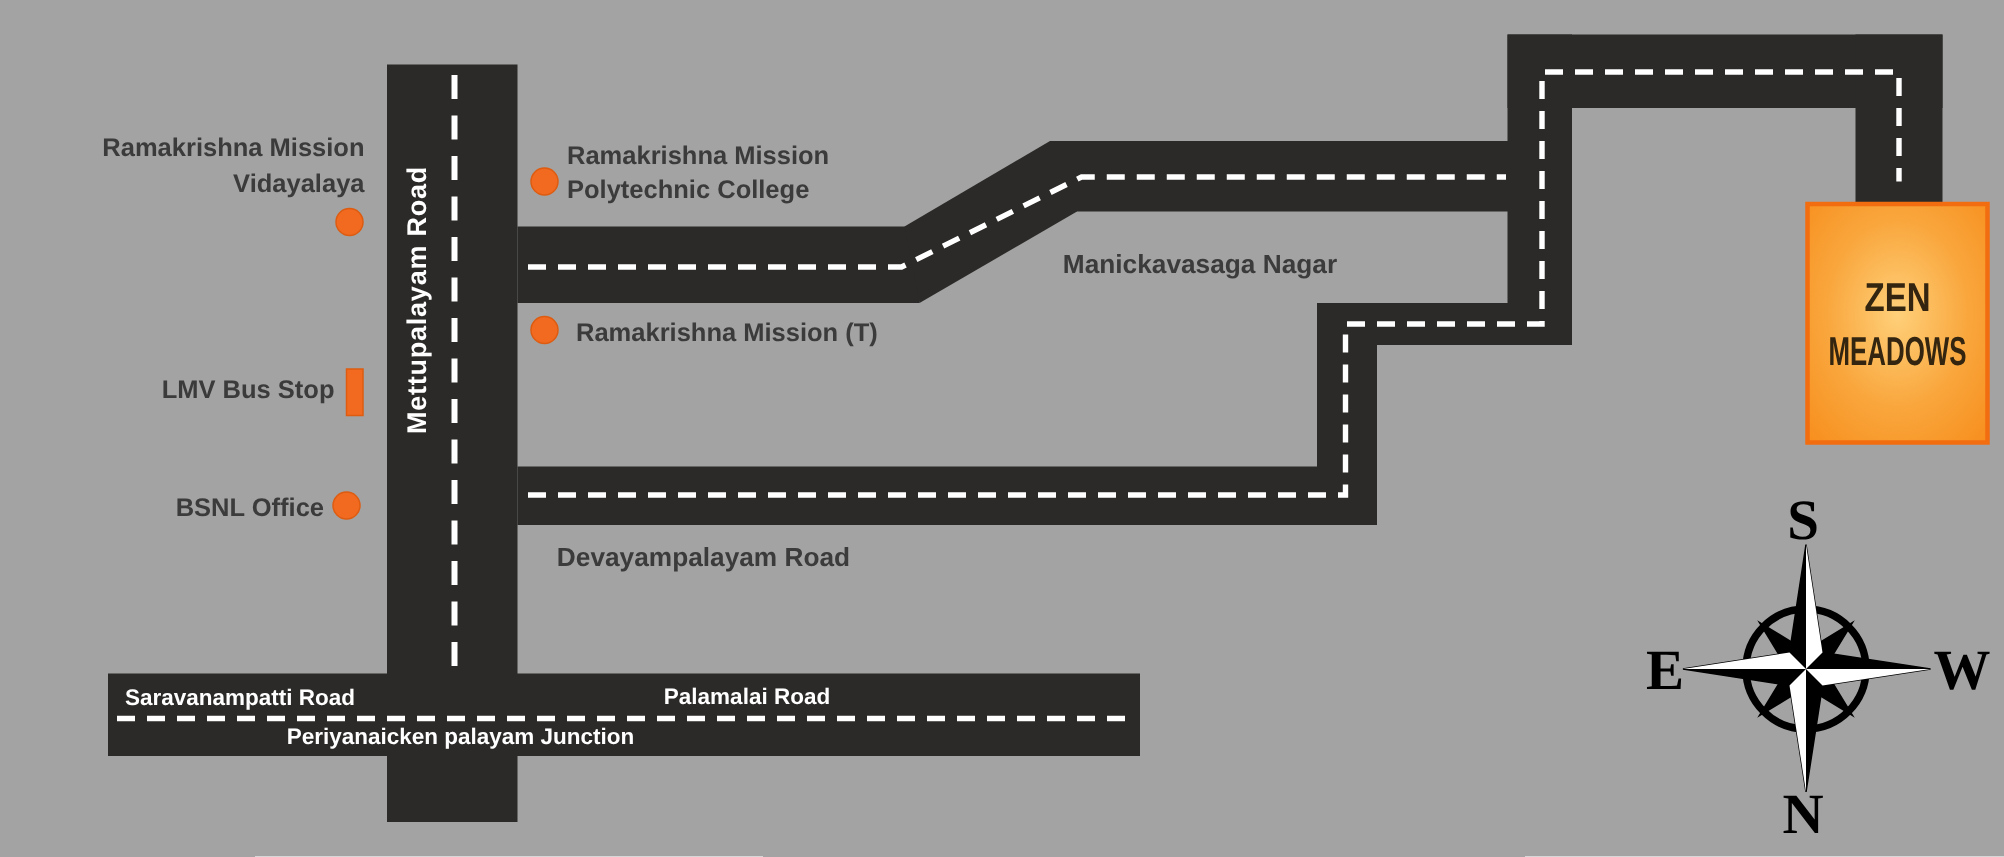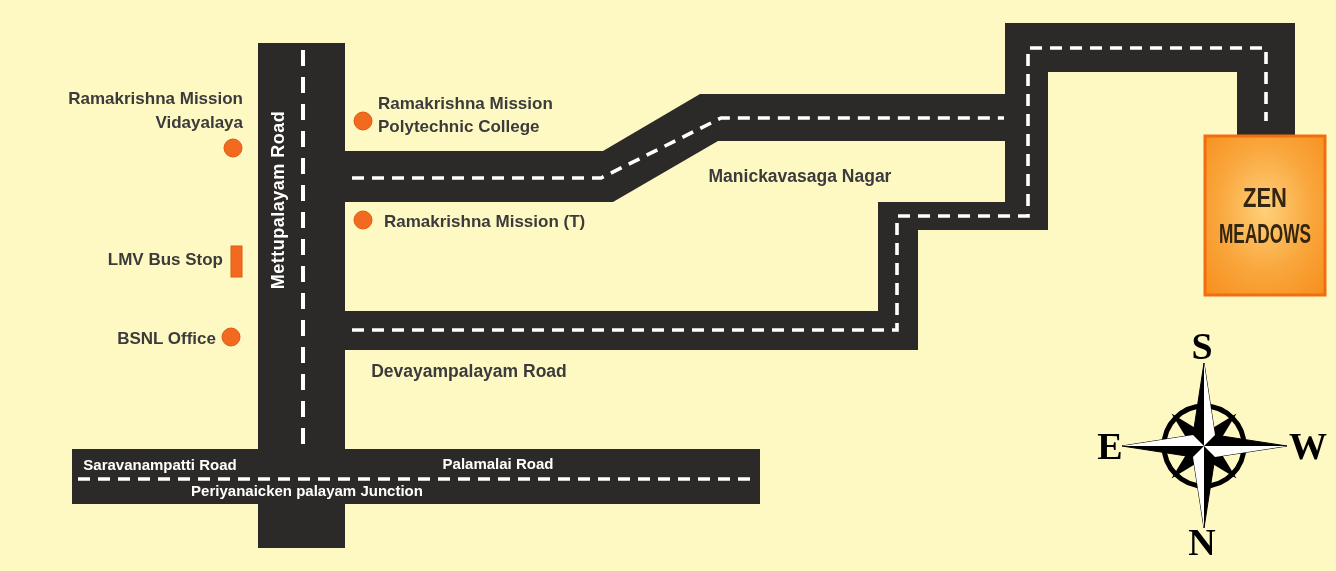--- a/index.html
+++ b/index.html
@@ -1,16 +1,16 @@
 <!DOCTYPE html>
 <html><head>
 <meta charset="utf-8">
 <style>
   html,body{margin:0;padding:0;background:#ffffff;}
-  .stage{position:relative;width:1336px;height:571px;background:#fef9c3;overflow:hidden;}
+  .stage{position:relative;width:1336px;height:571px;background:#a3a3a3;overflow:hidden;}
   svg{display:block;}
   .road{fill:#2b2a28;stroke:none;}
   .cline{fill:none;stroke:#ffffff;stroke-width:3.6;stroke-dasharray:12 8;}
   .cline-main{fill:none;stroke:#ffffff;stroke-width:4;stroke-dasharray:16 11;}
   .marker{fill:#f26a1f;stroke:#dd5c11;stroke-width:1;}
   .lbl{font-family:"Liberation Sans",sans-serif;font-weight:bold;font-size:17px;fill:#3b3b3b;}
   .lbl-area{font-family:"Liberation Sans",sans-serif;font-weight:bold;font-size:17.5px;fill:#3b3b3b;}
   .lbl-white{font-family:"Liberation Sans",sans-serif;font-weight:bold;font-size:15px;fill:#ffffff;}
   .lbl-vert{font-family:"Liberation Sans",sans-serif;font-weight:bold;font-size:18px;fill:#ffffff;letter-spacing:0.5px;}
   .zen-text{font-family:"Liberation Sans",sans-serif;font-weight:bold;font-size:27px;fill:#33250f;}

